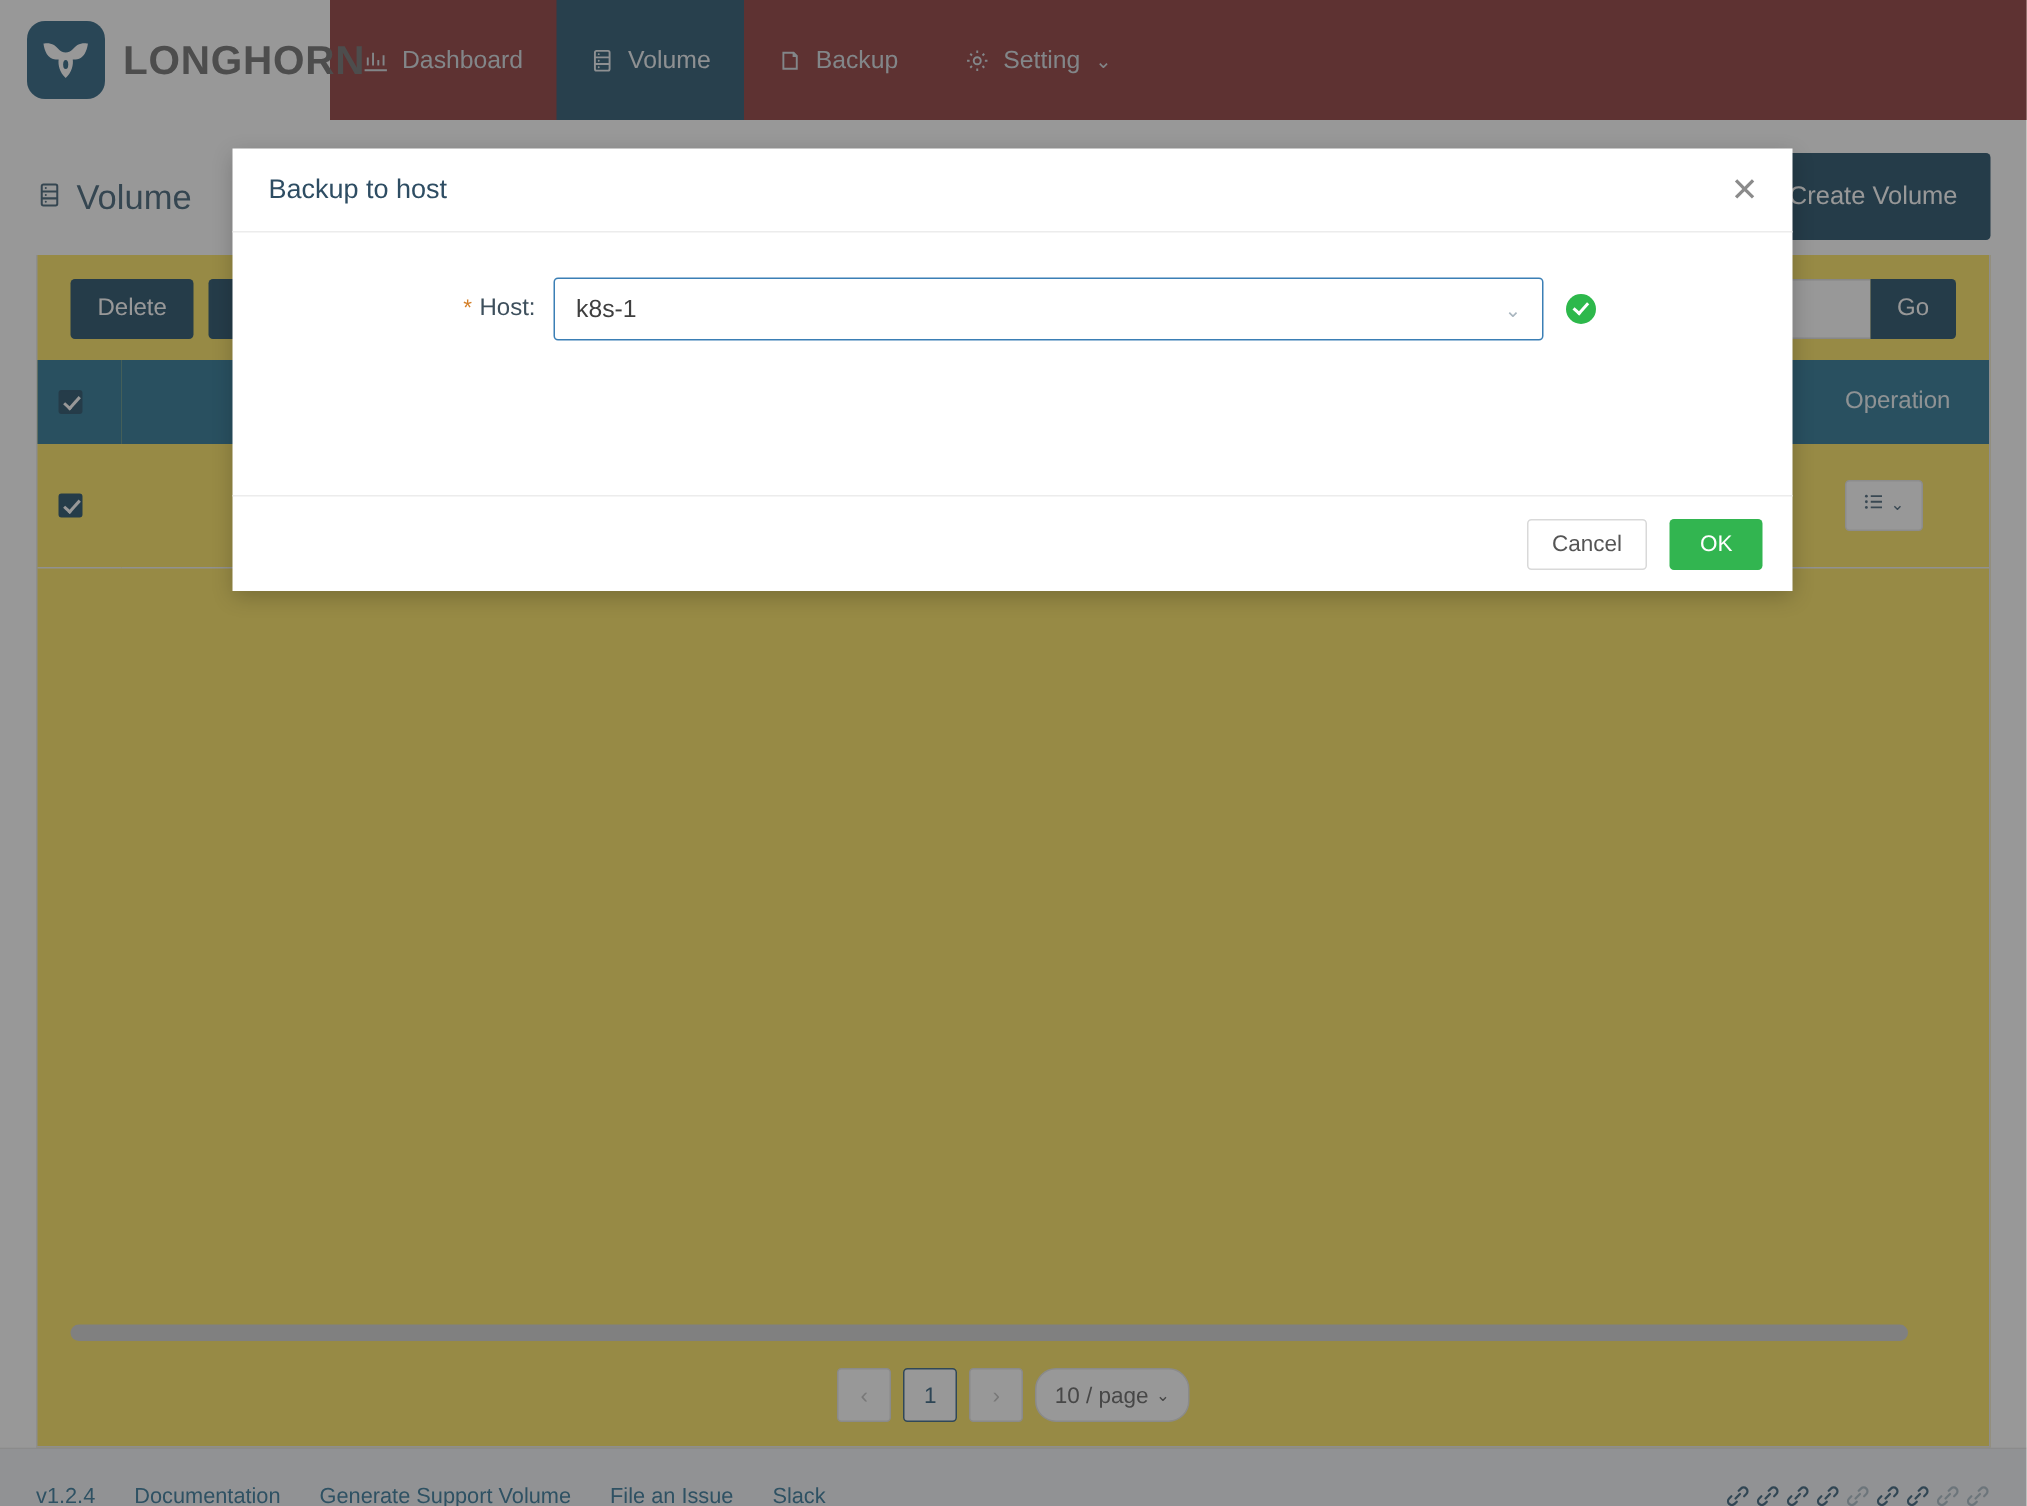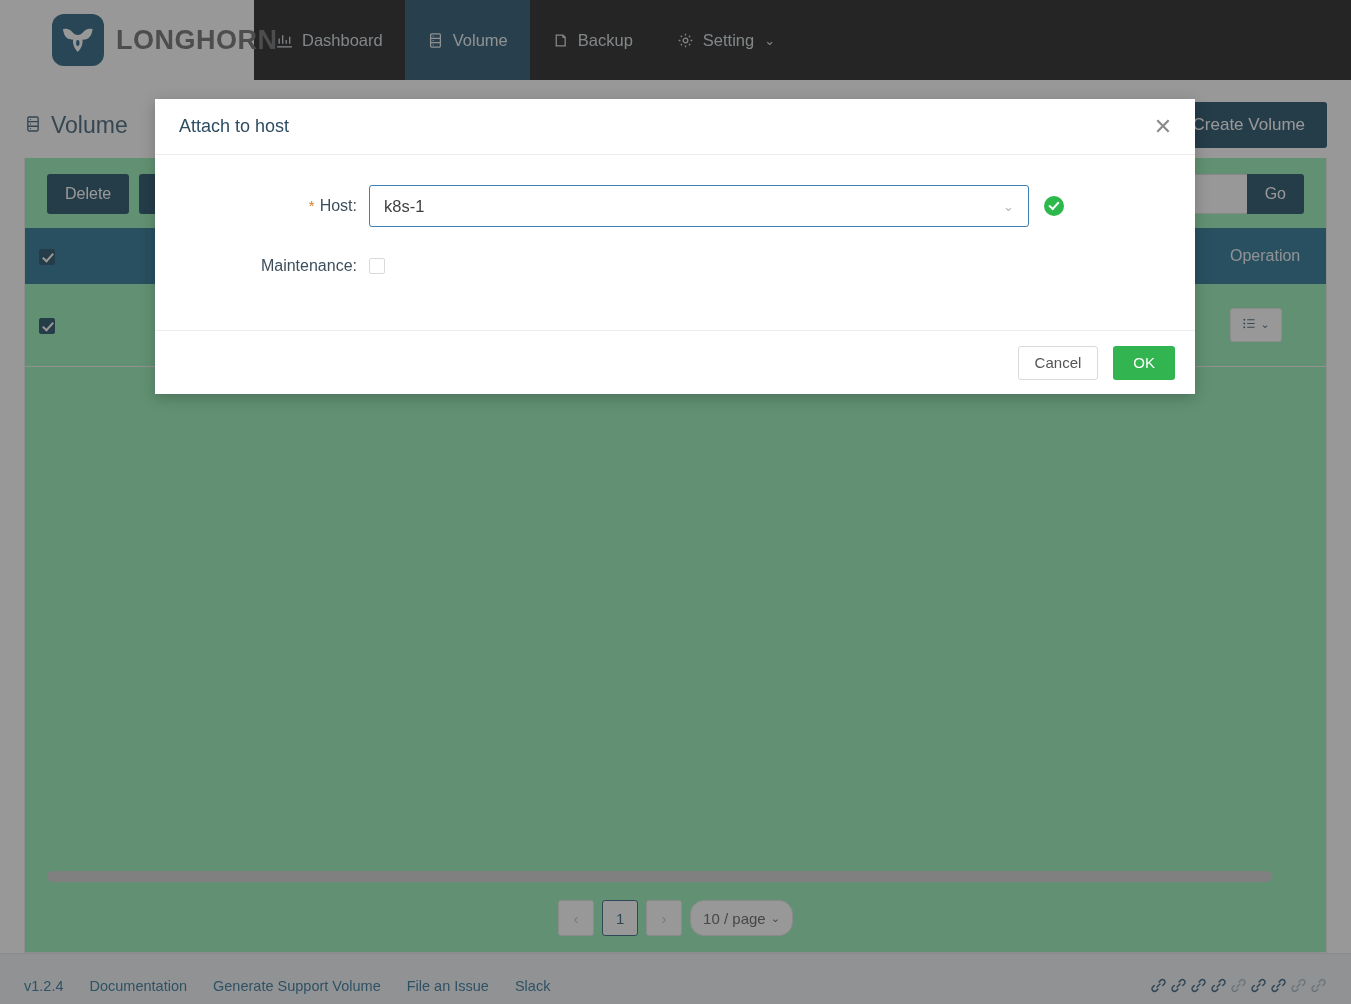--- a/index.html
+++ b/index.html
@@ -14,22 +14,22 @@
   
   .page {
     position: absolute; inset: 0;
     background: #ffffff;
     display: flex; flex-direction: column;
   }
 
   
   .topnav {
     height: 80px; flex: 0 0 80px;
-    background: #000000;
-    display: flex; align-items: stretch; margin-left: 34px;
+    background: #7f1d1d;
+    display: flex; align-items: stretch;
   }
   .brand {
     width: 220px; flex: 0 0 220px;
     background: #ffffff;
     display: flex; align-items: center; gap: 12px;
     padding-left: 18px;
   }
   .brand-mark {
     width: 52px; height: 52px; border-radius: 12px;
     background: #0a4a6e;
@@ -62,28 +62,28 @@
     padding: 22px 24px 10px 24px;
   }
   .page-title {
     display: flex; align-items: center; gap: 9px;
     font-size: 23px; color: #244a63;
   }
   .head-actions { display: flex; gap: 10px; align-items: center; }
   .btn-primary {
     background: #003350; color: #ffffff;
     border: none; border-radius: 3px;
-    padding: 0 22px; height: 46px; line-height: 46px;
+    padding: 0 22px; height: 58px; line-height: 46px;
     font-size: 17px; cursor: pointer; white-space: nowrap;
     font-family: "Liberation Sans", sans-serif;
   }
   .btn-primary.sm { height: 40px; line-height: 40px; font-size: 16px; padding: 0 18px; }
 
   .panel {
-    margin: 0 24px; background: #86efac;
+    margin: 0 24px; background: #fde047;
     border: 1px solid #e8e8e8; border-top: none;
     height: 795px; position: relative;
   }
   .toolbar {
     display: flex; align-items: center; gap: 10px;
     padding: 16px 22px 14px 22px;
   }
   .toolbar-right {
     margin-left: auto; display: flex; align-items: center; gap: 0;
   }
@@ -492,41 +492,37 @@
         </svg>
       </div>
   </div>
 
 </div>
 
 <div class="overlay"></div>
 
 <div class="modal">
   <div class="modal-head">
-    <span class="modal-title">Attach to host</span>
+    <span class="modal-title">Backup to host</span>
     <span class="modal-close">✕</span>
   </div>
 
   <div class="modal-body">
 
     <div class="form-row">
       <div class="form-label">
         <span class="req-star">*</span><span>Host:</span>
       </div>
       <div class="select">
         <span class="select-value">k8s-1</span>
         <span class="select-caret">⌄</span>
       </div>
       <div class="ok-badge"></div>
     </div>
 
-    <div class="mt-row">
-      <div class="mt-label">Maintenance:</div>
-      <div class="mt-box"></div>
-    </div>
 
   </div>
 
   <div class="modal-foot">
     <button class="btn-cancel">Cancel</button>
     <button class="btn-ok">OK</button>
   </div>
 </div>
 
 </body></html>

